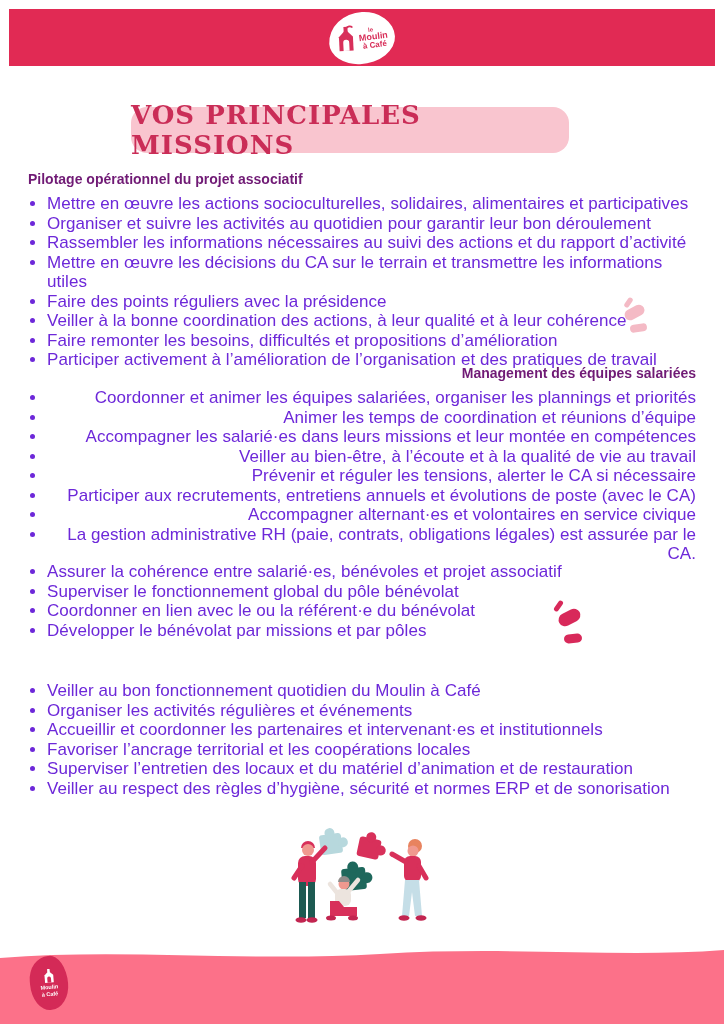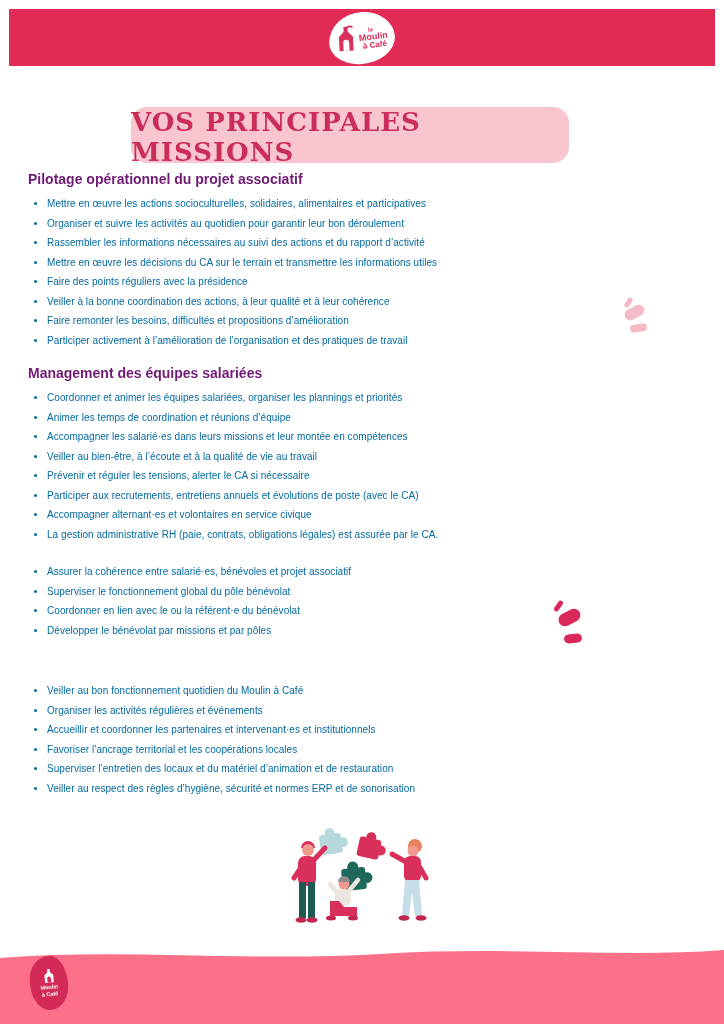--- a/index.html
+++ b/index.html
@@ -14,31 +14,31 @@
              display:flex;align-items:center;justify-content:center;gap:3px;transform:rotate(-3deg);}
   .logo-text{color:#d8305a;line-height:1;text-align:left;transform:rotate(-4deg);}
   .logo-text .l1{font-size:6px;font-weight:bold;display:block;margin-left:10px;}
   .logo-text .l2{font-size:9px;font-weight:bold;display:block;}
   .logo-text .l3{font-size:8px;font-weight:bold;display:block;margin-left:3px;}
   .tagline{color:#ffffff;text-align:left;line-height:1.25;}
   .tagline .main{font-size:16px;font-weight:bold;display:block;}
   .tagline .sub{font-size:10px;display:block;margin-top:2px;}
 
   
-  .title-pill{position:absolute;left:131px;top:107px;width:438px;height:56px;background:#f9c5cf;
-              border-radius:16px;display:flex;justify-content:center;}
+  .title-pill{position:absolute;left:131px;top:107px;width:438px;height:46px;background:#f9c5cf;
+              border-radius:16px;display:flex;align-items:center;justify-content:center;}
   .title-pill span{font-family:"DejaVu Serif",serif;font-weight:bold;font-size:26px;
                    color:#ca2d57;letter-spacing:1px;}
 
   
   .mission{position:absolute;left:28px;right:28px;}
-  .s1{top:170px;} .s2{top:364px;} .s3{top:557px;} .s4{top:676px;}
+  .s1{top:170px;} .s2{top:364px;text-align:right;} .s3{top:557px;} .s4{top:676px;}
   .mission-title{margin:0;font-size:14px;font-weight:bold;color:#701a75;line-height:19px;}
   .mission-list{margin:5px 0 0 0;padding:0 0 0 19px;list-style:disc;}
-  .mission-list li{font-size:10px;color:#0369a1;line-height:19.5px;letter-spacing:0.05px;}
+  .mission-list li{font-size:17px;color:#6d28d9;line-height:19.5px;letter-spacing:0.05px;}
 
   
   .stroke{position:absolute;border-radius:10px;}
   .lt1{left:626px;top:297px;width:5px;height:11px;background:#f4bac5;transform:rotate(35deg);}
   .lt2{left:624px;top:307px;width:21px;height:11px;background:#f4bac5;transform:rotate(-28deg);}
   .lt3{left:630px;top:324px;width:17px;height:8px;background:#f4bac5;transform:rotate(-8deg);}
   .cr1{left:556px;top:600px;width:5px;height:12px;background:#d8295a;transform:rotate(35deg);}
   .cr2{left:558px;top:611px;width:23px;height:13px;background:#d8295a;transform:rotate(-28deg);}
   .cr3{left:564px;top:634px;width:18px;height:9px;background:#d8295a;transform:rotate(-5deg);}
 

